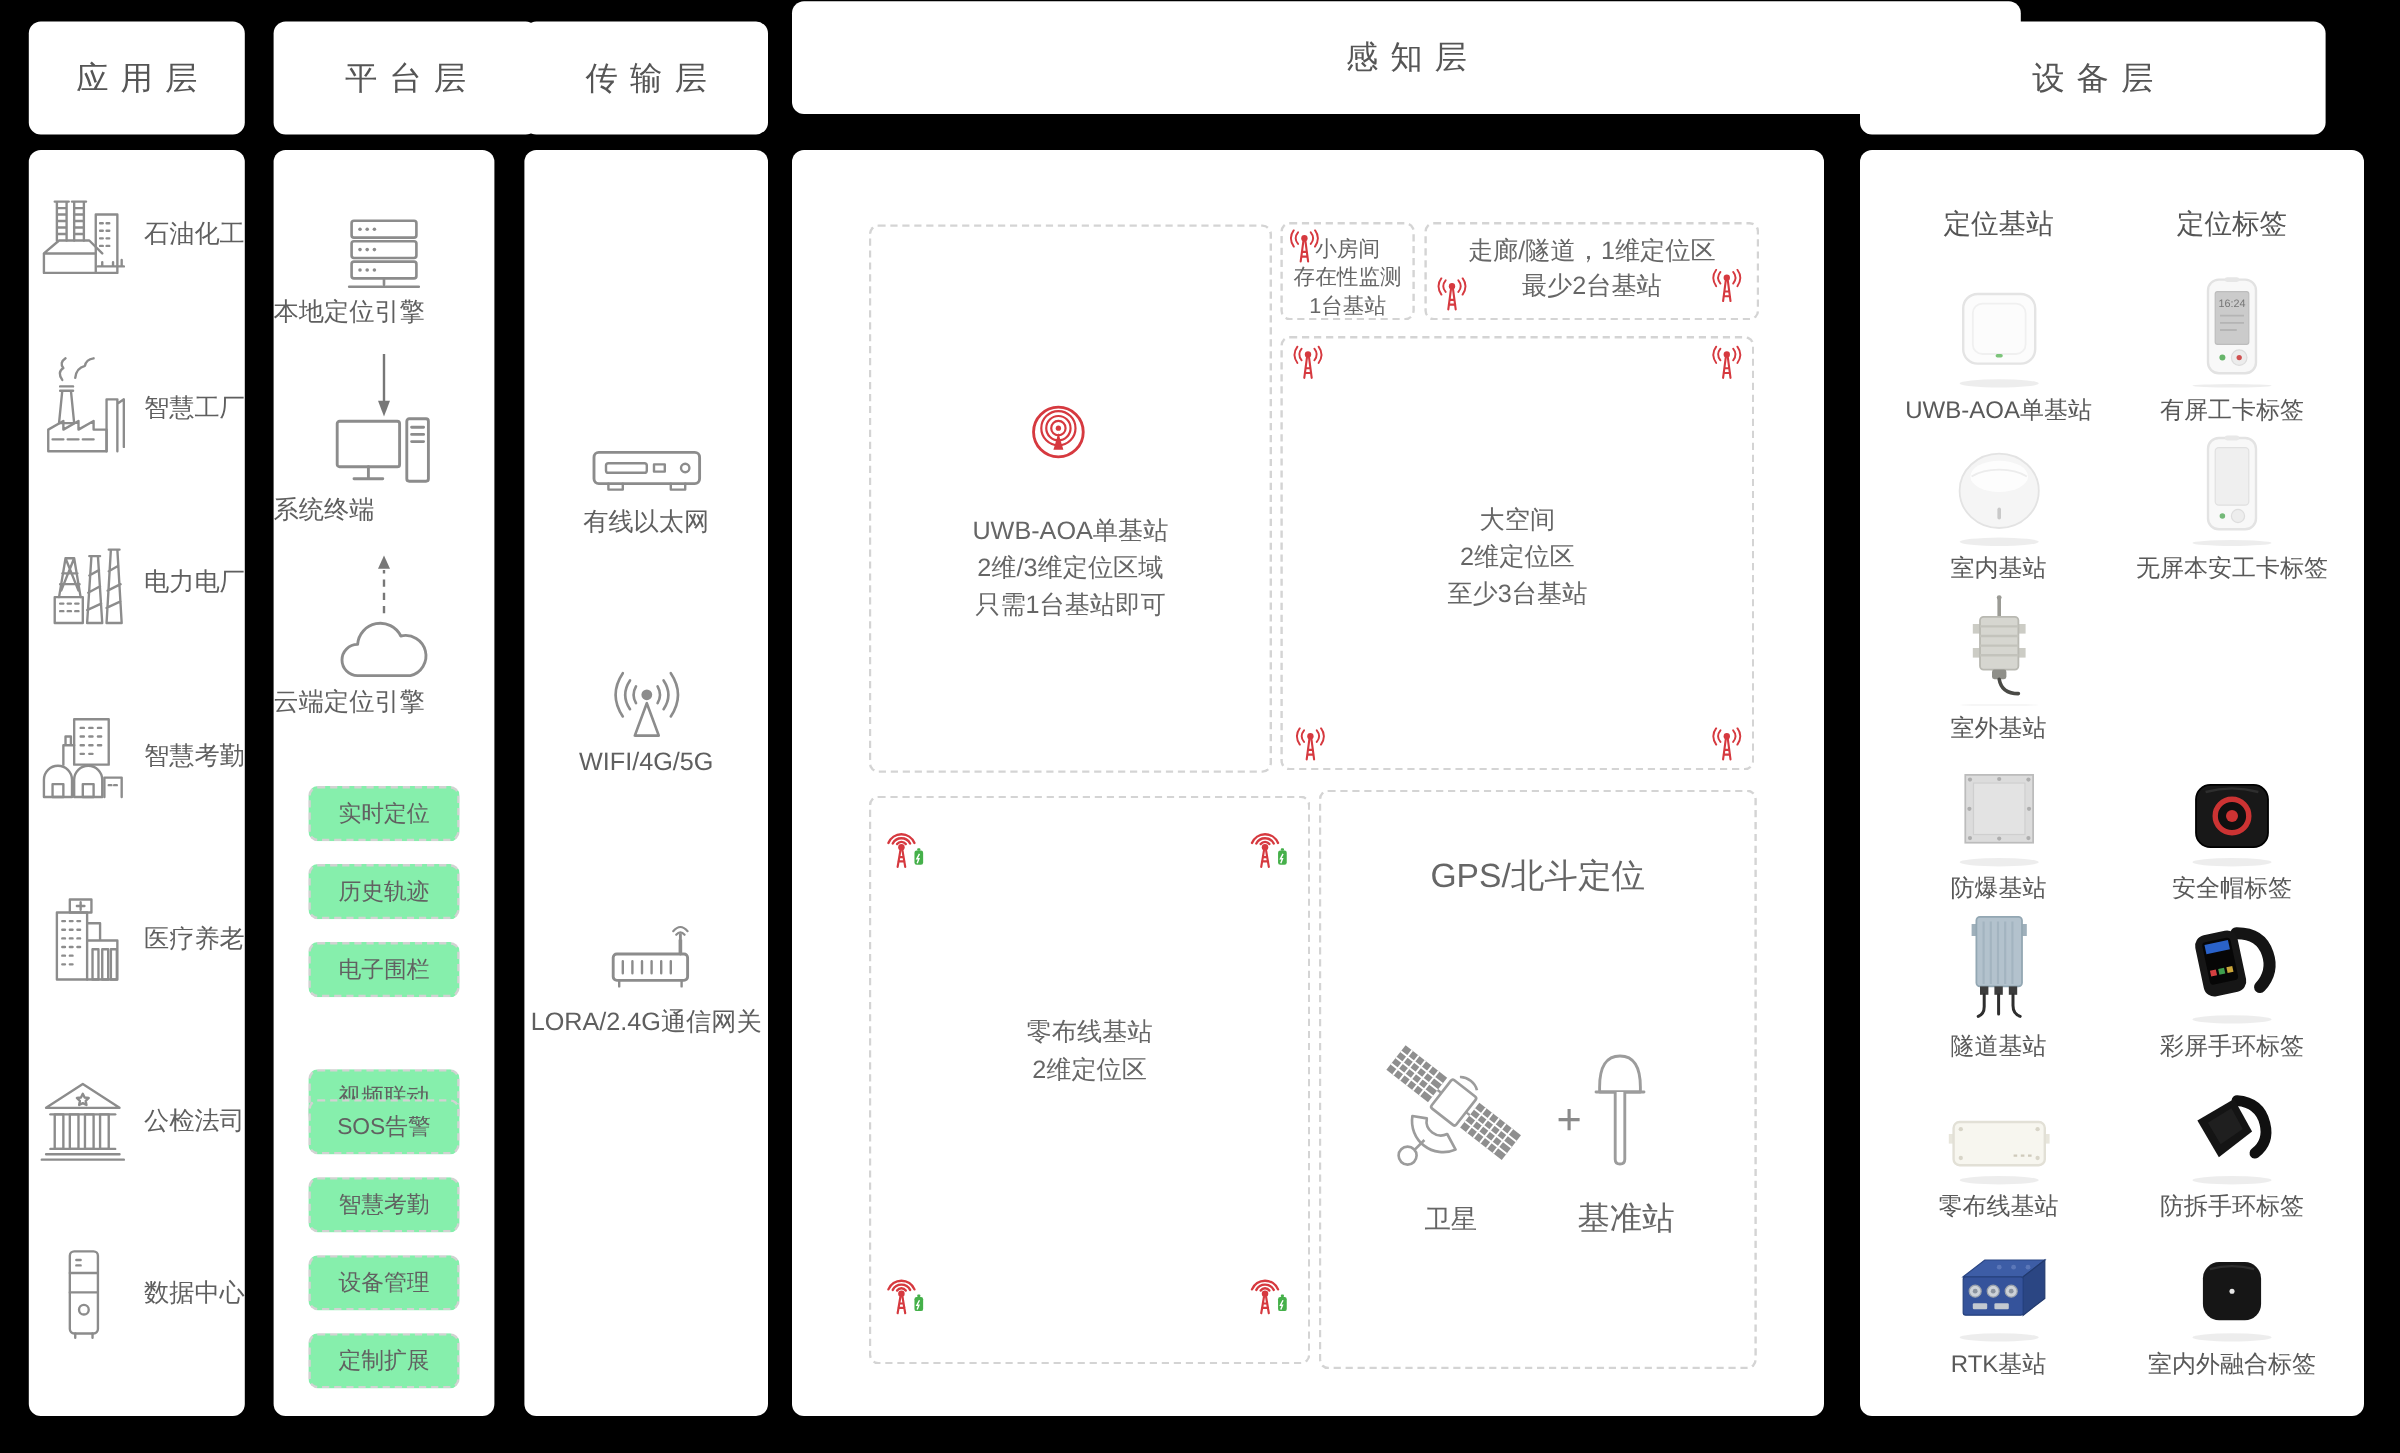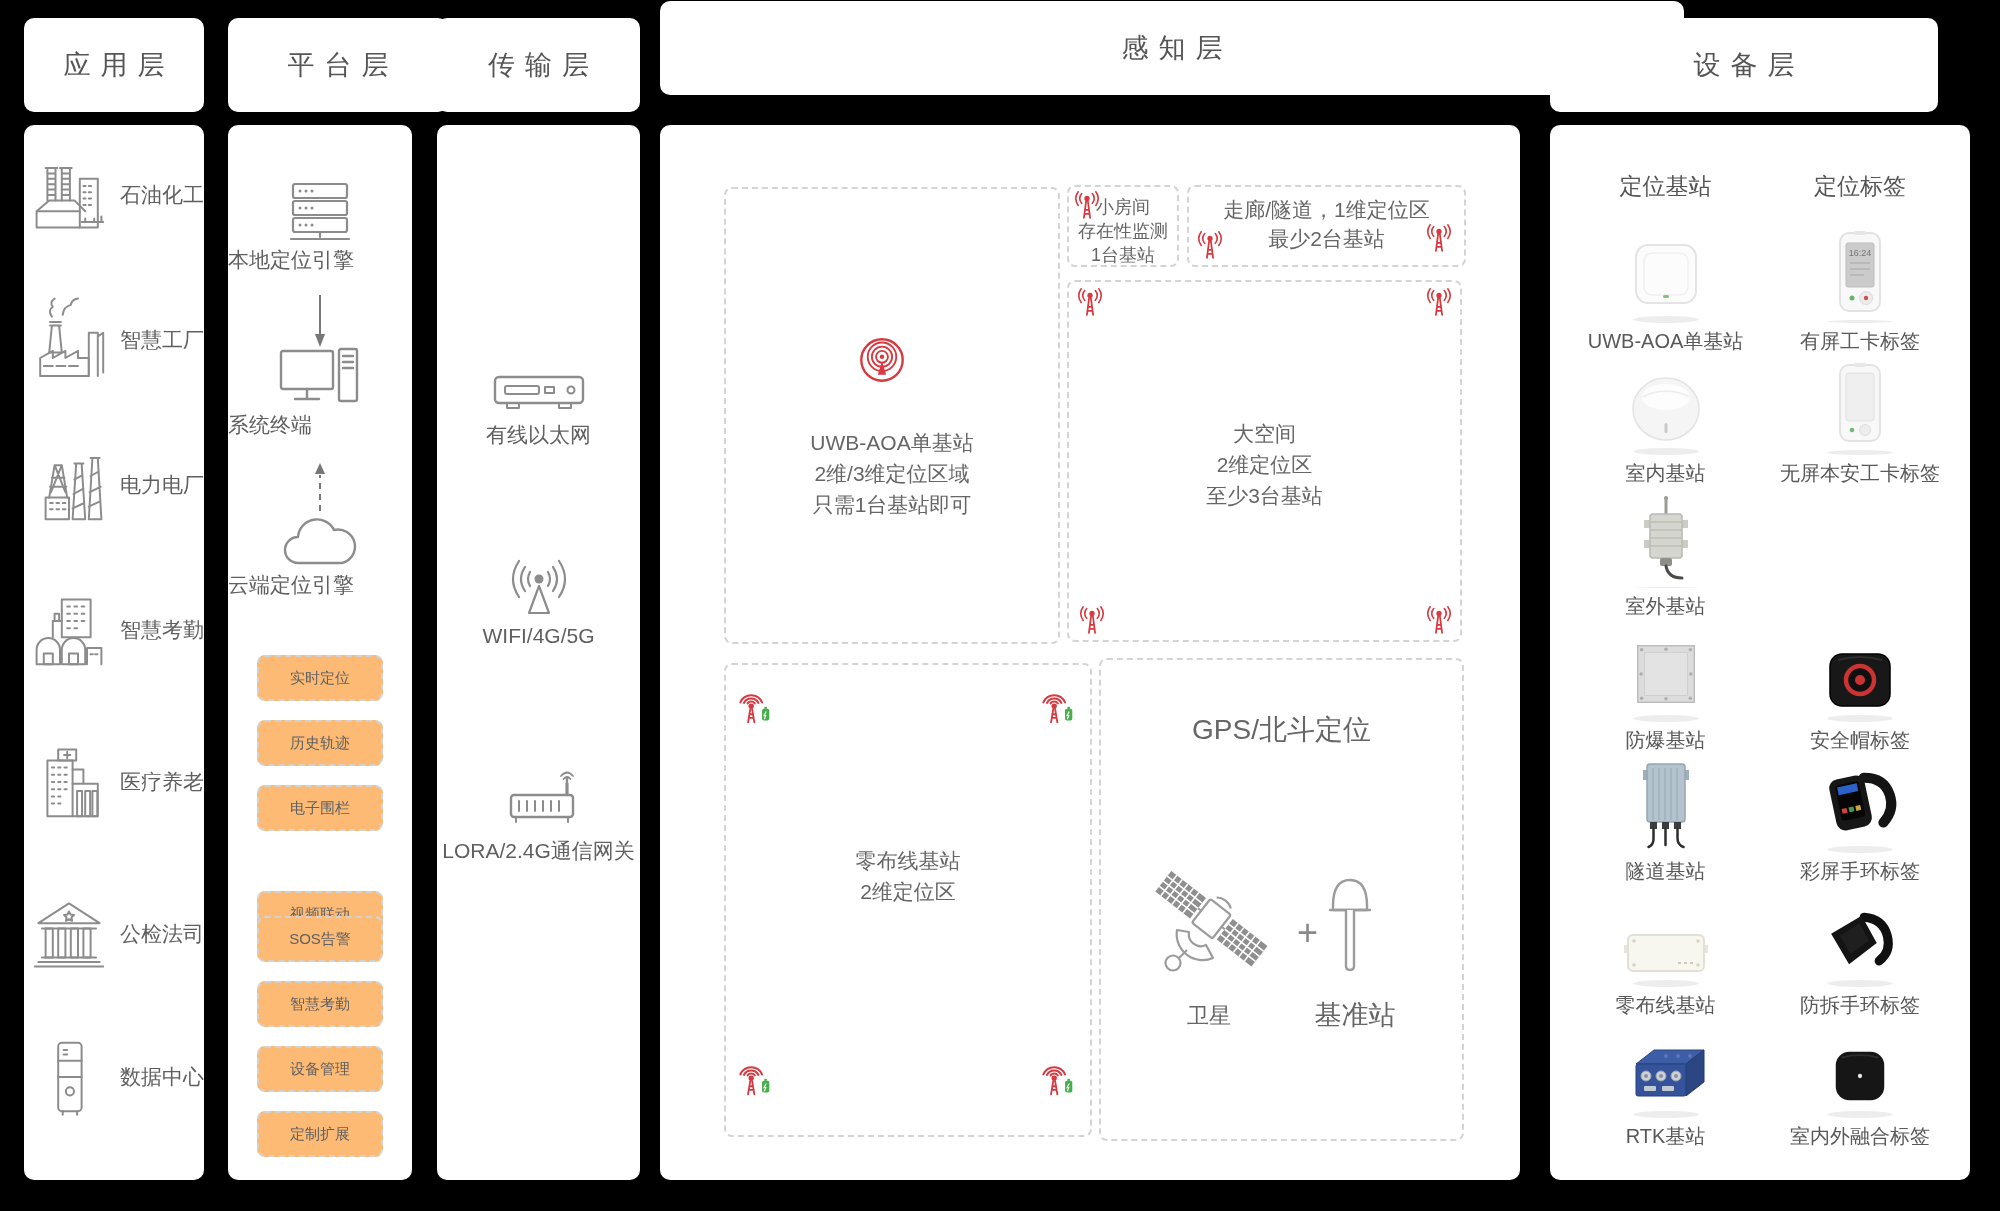--- a/index.html
+++ b/index.html
@@ -25,21 +25,21 @@
   .lbl{font-size:21px;color:#5f5f5f;text-align:center;white-space:nowrap;}
 
   
   .app-item{position:absolute;left:0;width:100%;display:flex;flex-direction:row;
             align-items:center;gap:6px;}
   
   .pf-lbl{position:absolute;width:100%;font-size:21px;color:#5f5f5f;}
   .pf-ic{position:absolute;left:50%;transform:translateX(-50%);}
   .fn-btn{position:absolute;left:50%;transform:translateX(-50%);width:122px;height:42px;
           border:2px dashed #d2d2d2;border-radius:8px;display:flex;align-items:center;
-          justify-content:center;font-size:15px;color:#616161;background:#fdba74;}
+          justify-content:center;font-size:19px;color:#616161;background:#86efac;}
   
   .tr-lbl{position:absolute;width:100%;text-align:center;font-size:21px;color:#5f5f5f;}
   
   .zone{position:absolute;border:2px dashed #d4d4d4;border-radius:8px;}
   .zl{position:absolute;left:0;width:100%;text-align:center;font-size:21px;
       line-height:31px;color:#666;}
   .zl-sm{position:absolute;left:0;width:100%;text-align:center;font-size:18px;
       line-height:24px;color:#666;}
   .ant{position:absolute;}
   

